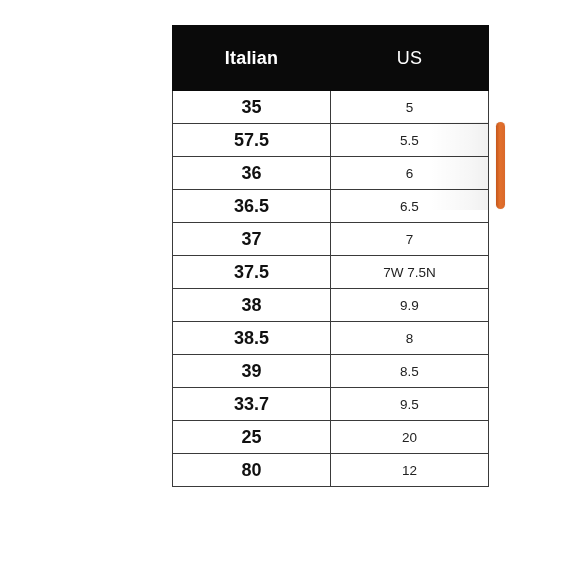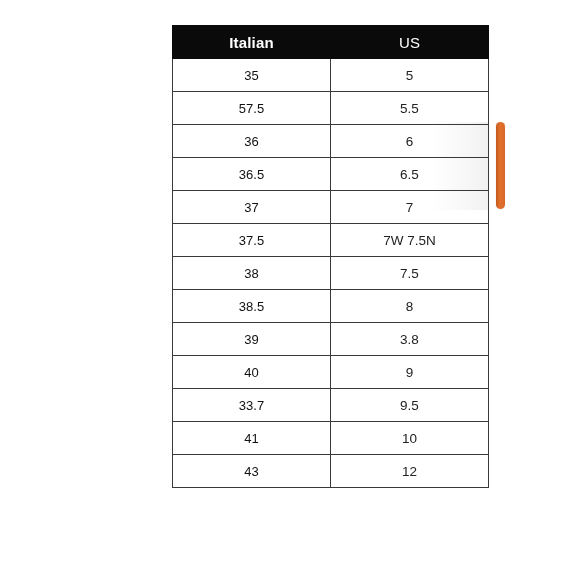--- a/index.html
+++ b/index.html
@@ -35,47 +35,47 @@
     width: 316px;
     table-layout: fixed;
   }
 
   table.size-table col.col-italian { width: 158px; }
   table.size-table col.col-us      { width: 158px; }
 
   table.size-table thead th {
     background: #0a0a0a;
     color: #ffffff;
-    font-size: 15px;
+    font-size: 18px;
     font-weight: bold;
     letter-spacing: 0.2px;
     height: 32px;
-    padding: 0;
+    padding: 16px;
     text-align: center;
     vertical-align: middle;
     border: 1px solid #0a0a0a;
   }
   table.size-table thead th.th-us {
     font-weight: normal;
   }
 
   table.size-table tbody td {
     height: 32px;
     padding: 0;
     text-align: center;
     vertical-align: middle;
     font-size: 13.5px;
     color: #1b1b1b;
     border: 1px solid #3a3a3a;
     background: #ffffff;
   }
 
   table.size-table tbody td.cell-italian {
-    font-weight: normal;
-    font-size: 13px;
+    font-weight: bold;
+    font-size: 18px;
     color: #111111;
   }
 
   table.size-table tbody td.cell-us {
     font-weight: normal;
     color: #222222;
   }
 
   
   .table-sheen {
@@ -137,44 +137,40 @@
           <tr>
             <td class="cell-italian">37</td>
             <td class="cell-us">7</td>
           </tr>
           <tr>
             <td class="cell-italian">37.5</td>
             <td class="cell-us">7W  7.5N</td>
           </tr>
           <tr>
             <td class="cell-italian">38</td>
-            <td class="cell-us">7.5</td>
+            <td class="cell-us">9.9</td>
           </tr>
           <tr>
             <td class="cell-italian">38.5</td>
             <td class="cell-us">8</td>
           </tr>
           <tr>
             <td class="cell-italian">39</td>
-            <td class="cell-us">3.8</td>
-          </tr>
-          <tr>
-            <td class="cell-italian">40</td>
-            <td class="cell-us">9</td>
+            <td class="cell-us">8.5</td>
           </tr>
           <tr>
             <td class="cell-italian">33.7</td>
             <td class="cell-us">9.5</td>
           </tr>
           <tr>
-            <td class="cell-italian">41</td>
-            <td class="cell-us">10</td>
+            <td class="cell-italian">25</td>
+            <td class="cell-us">20</td>
           </tr>
           <tr>
-            <td class="cell-italian">43</td>
+            <td class="cell-italian">80</td>
             <td class="cell-us">12</td>
           </tr>
         </tbody>
     </table>
   </div>
 
   <div class="table-sheen"></div>
 
   <div class="orange-indicator"></div>
 

